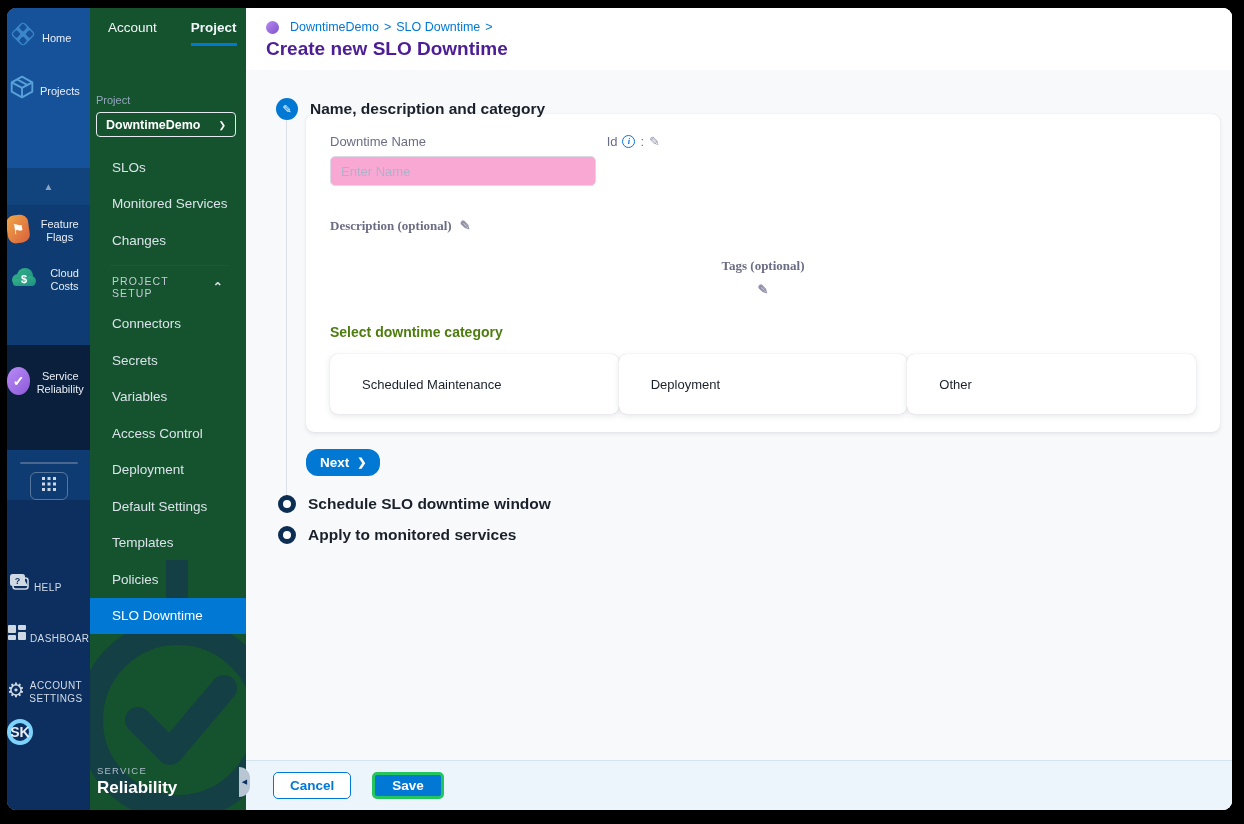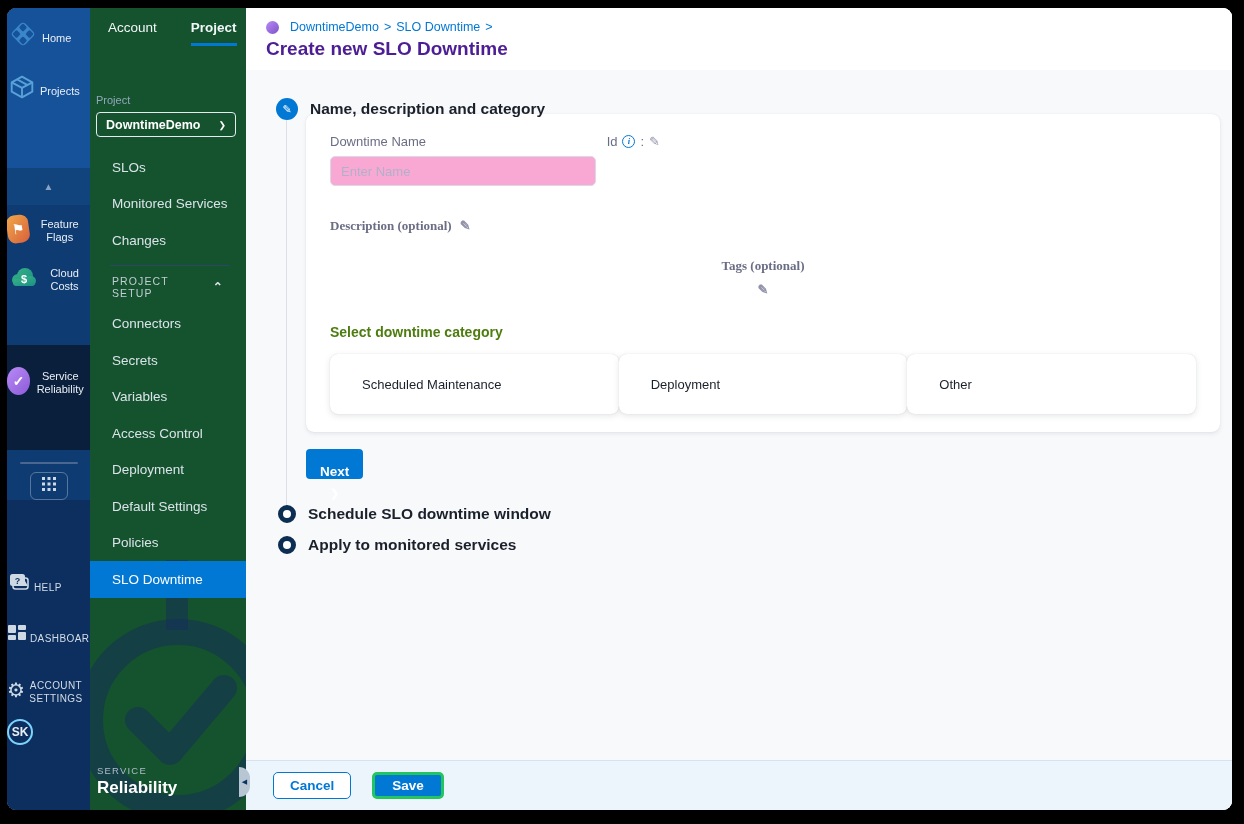--- a/index.html
+++ b/index.html
@@ -15,21 +15,21 @@
   .rail-sel { background:#0a1f3c; height:105px; padding-top:20px; }
   .rail-band { background:#0e3c72; height:50px; padding-top:6px; }
   .rail-bottom { background:#0c2f5f; flex:1; padding-top:72px; }
   .rail-item { display:flex; flex-direction:row; align-items:center; cursor:pointer; width:100%; }
   .rail-label { font-size:11px; color:#e9eef5; margin-top:5px; text-align:center; line-height:13px; padding:0 3px; }
   .rail-label.small { font-size:10px; color:#d4dde7; letter-spacing:.4px; }
   .mt18{margin-top:18px}.mt26{margin-top:26px}.mt14{margin-top:14px}
   .divider-dash { width:58px; height:2px; background:#49678f; border-radius:2px; margin:6px 0 8px 0; }
   .grid-btn { width:38px; height:28px; border:1px solid rgba(255,255,255,.3); border-radius:6px; display:flex; align-items:center; justify-content:center; cursor:pointer; }
   .up-arrow { color:#8aa2c2; font-size:10px; cursor:pointer; }
-  .avatar { width:26px; height:26px; border-radius:50%; border:2px solid #7dd3fc; color:#e9eef5; font-size:12px; font-weight:700; display:flex; align-items:center; justify-content:center; }
+  .avatar { width:26px; height:26px; border-radius:50%; border:4px solid #7dd3fc; color:#e9eef5; font-size:14px; font-weight:700; display:flex; align-items:center; justify-content:center; }
   .ff-icon { width:28px; height:28px; border-radius:8px; background:linear-gradient(135deg,#f0a848,#d9603c); transform:rotate(-8deg); display:flex; align-items:center; justify-content:center; color:#fff; font-size:14px; }
   .sr-icon { width:28px; height:28px; border-radius:50%; background:linear-gradient(135deg,#b98af7,#8c5bd8); display:flex; align-items:center; justify-content:center; color:#fff; font-size:14px; font-weight:700; }
   .bc-dot { width:13px; height:13px; border-radius:50%; background:linear-gradient(135deg,#b98af7,#7d52c7); display:inline-block; margin-right:6px; flex:0 0 13px; }
   .gear { color:#cfd9e4; font-size:20px; line-height:20px; }
 
   
   .panel { width:156px; flex:0 0 156px; background:#14532d; position:relative; overflow:hidden; display:flex; flex-direction:column; }
   .tabs { display:flex; gap:34px; padding:12px 0 0 18px; }
   .tab { color:#f2f6fa; font-size:13.5px; padding-bottom:8px; cursor:pointer; }
   .tab.active { font-weight:700; border-bottom:3px solid #0278d5; }
@@ -52,35 +52,35 @@
   .main-header { background:#fff; height:62px; padding:12px 0 0 20px; flex:0 0 62px; }
   .breadcrumb { display:flex; align-items:center; font-size:12.5px; color:#0278d5; gap:5px; }
   .breadcrumb a { color:#0278d5; text-decoration:none; cursor:pointer; }
   .page-title { font-size:19px; font-weight:700; color:#4c1d95; margin-top:4px; }
   .content { flex:1; position:relative; padding-top:28px; overflow:hidden; }
   .vline { position:absolute; left:40px; top:50px; height:388px; width:1px; background:#dcdee8; }
   .step-row { display:flex; align-items:center; margin-left:30px; position:relative; z-index:2; }
   .step-badge { width:22px; height:22px; border-radius:50%; background:#0278d5; color:#fff; font-size:11px; display:flex; align-items:center; justify-content:center; flex:0 0 22px; }
   .step-title { font-size:15.5px; font-weight:700; color:#1b212b; margin-left:12px; }
   .ring { width:18px; height:18px; border-radius:50%; border:5px solid #0c2e52; background:#fff; flex:0 0 18px; margin-left:2px; }
-  .step2 { margin-top:25px; } .step3 { margin-top:13px; }
+  .step2 { margin-top:19px; } .step3 { margin-top:13px; }
   .card { margin:-6px 12px 0 60px; background:#fff; border-radius:8px; box-shadow:0 0 1px rgba(40,41,61,.14), 0 2px 4px rgba(96,97,112,.12); padding:18px 24px; position:relative; z-index:1; }
   .label-row { width:330px; display:flex; justify-content:space-between; align-items:center; height:18px; }
   .field-label { font-size:13px; color:#6b6d85; }
   .id-group { display:flex; align-items:center; gap:5px; font-size:13px; color:#6b6d85; }
   .info-dot { width:13px; height:13px; border-radius:50%; border:1px solid #0278d5; color:#0278d5; font-size:8.5px; font-style:italic; font-weight:700; display:flex; align-items:center; justify-content:center; font-family:"Liberation Serif", serif; }
   .pencil { color:#9293ab; font-size:13px; cursor:pointer; }
   .name-input { margin-top:6px; width:266px; height:30px; border:1px solid #d9dae6; border-radius:5px; padding:0 10px; font-size:13px; color:#22272d; background:#f9a8d4; outline:none; font-family:"Liberation Sans", sans-serif; }
   .name-input::placeholder { color:#b0b1c8; }
   .opt-row { display:flex; align-items:center; gap:8px; font-size:13px; font-weight:700; color:#6b6d85;font-family:Liberation Serif, serif; }
   .opt-desc { margin-top:32px; } .opt-tags { margin-top:24px;flex-direction:column; }
   .cat-heading { margin-top:26px; font-size:14px; font-weight:700; color:#4d7c0f; }
   .cat-row { display:flex; margin-top:14px; }
   .cat-card { flex:1; height:60px; background:#fff; border-radius:8px; box-shadow:0 0 1px rgba(40,41,61,.18), 0 2px 6px rgba(96,97,112,.16); display:flex; align-items:center; padding-left:32px; font-size:13px; color:#1b212b; cursor:pointer; }
-  .next-btn { margin:17px 0 0 60px; background:#0278d5; color:#fff; border:none; border-radius:4px; height:27px; padding:15px 14px; font-size:13.5px; font-weight:700; display:inline-flex; align-items:center; gap:8px; cursor:pointer; font-family:"Liberation Sans", sans-serif;flex-direction:column; }
+  .next-btn { margin:17px 0 0 60px; background:#0278d5; color:#fff; border:none; border-radius:12px; height:27px; padding:0 14px; font-size:13.5px; font-weight:700; display:inline-flex; align-items:center; gap:8px; cursor:pointer; font-family:"Liberation Sans", sans-serif; }
   .next-btn .chev { font-size:11px; font-weight:700; }
   .footer { flex:0 0 50px; background:#ecf5fc; border-top:1px solid #d3e4f0; display:flex; align-items:center; padding-left:27px; gap:21px; }
   .btn-cancel { background:#fff; border:1px solid #0278d5; color:#0278d5; font-weight:700; font-size:13.5px; border-radius:5px; height:27px; padding:0 16px; cursor:pointer; font-family:"Liberation Sans", sans-serif; }
   .btn-save { background:#0278d5; border:3px solid #22c55e; color:#fff; font-weight:700; font-size:13.5px; border-radius:5px; height:27px; padding:0 17px; cursor:pointer; font-family:"Liberation Sans", sans-serif; }
   .notch { position:absolute; left:232px; top:767px; width:11px; height:30px; background:#b7c6d2; border-radius:0 14px 14px 0; display:flex; align-items:center; justify-content:center; color:#0a3364; font-size:7px; cursor:pointer; z-index:5; }
 </style>
 </head>
 <body>
 
 <div class="window">
@@ -222,20 +222,21 @@
       <div class="p-section">
         <span>PROJECT SETUP</span>
         <span class="chev-up">⌃</span>
       </div>
       <div class="p-item">Connectors</div>
       <div class="p-item">Secrets</div>
       <div class="p-item">Variables</div>
       <div class="p-item">Access Control</div>
       <div class="p-item">Deployment</div>
       <div class="p-item">Default Settings</div>
+      <div class="p-item">Templates</div>
       <div class="p-item">Policies</div>
       <div class="p-item selected">SLO Downtime</div>
     </div>
 
     <svg class="watermark" width="156" height="250" viewBox="0 0 156 250">
       <rect x="76" y="0" width="22" height="70" fill="#14305a" opacity="0.55"></rect>
       <circle cx="88" cy="160" r="88" fill="none" stroke="#14305a" stroke-width="26" opacity="0.55"></circle>
       <path d="M48 160 L80 192 L134 128" fill="none" stroke="#14305a" stroke-width="26" stroke-linecap="round" stroke-linejoin="round" opacity="0.55"></path>
     </svg>
 

